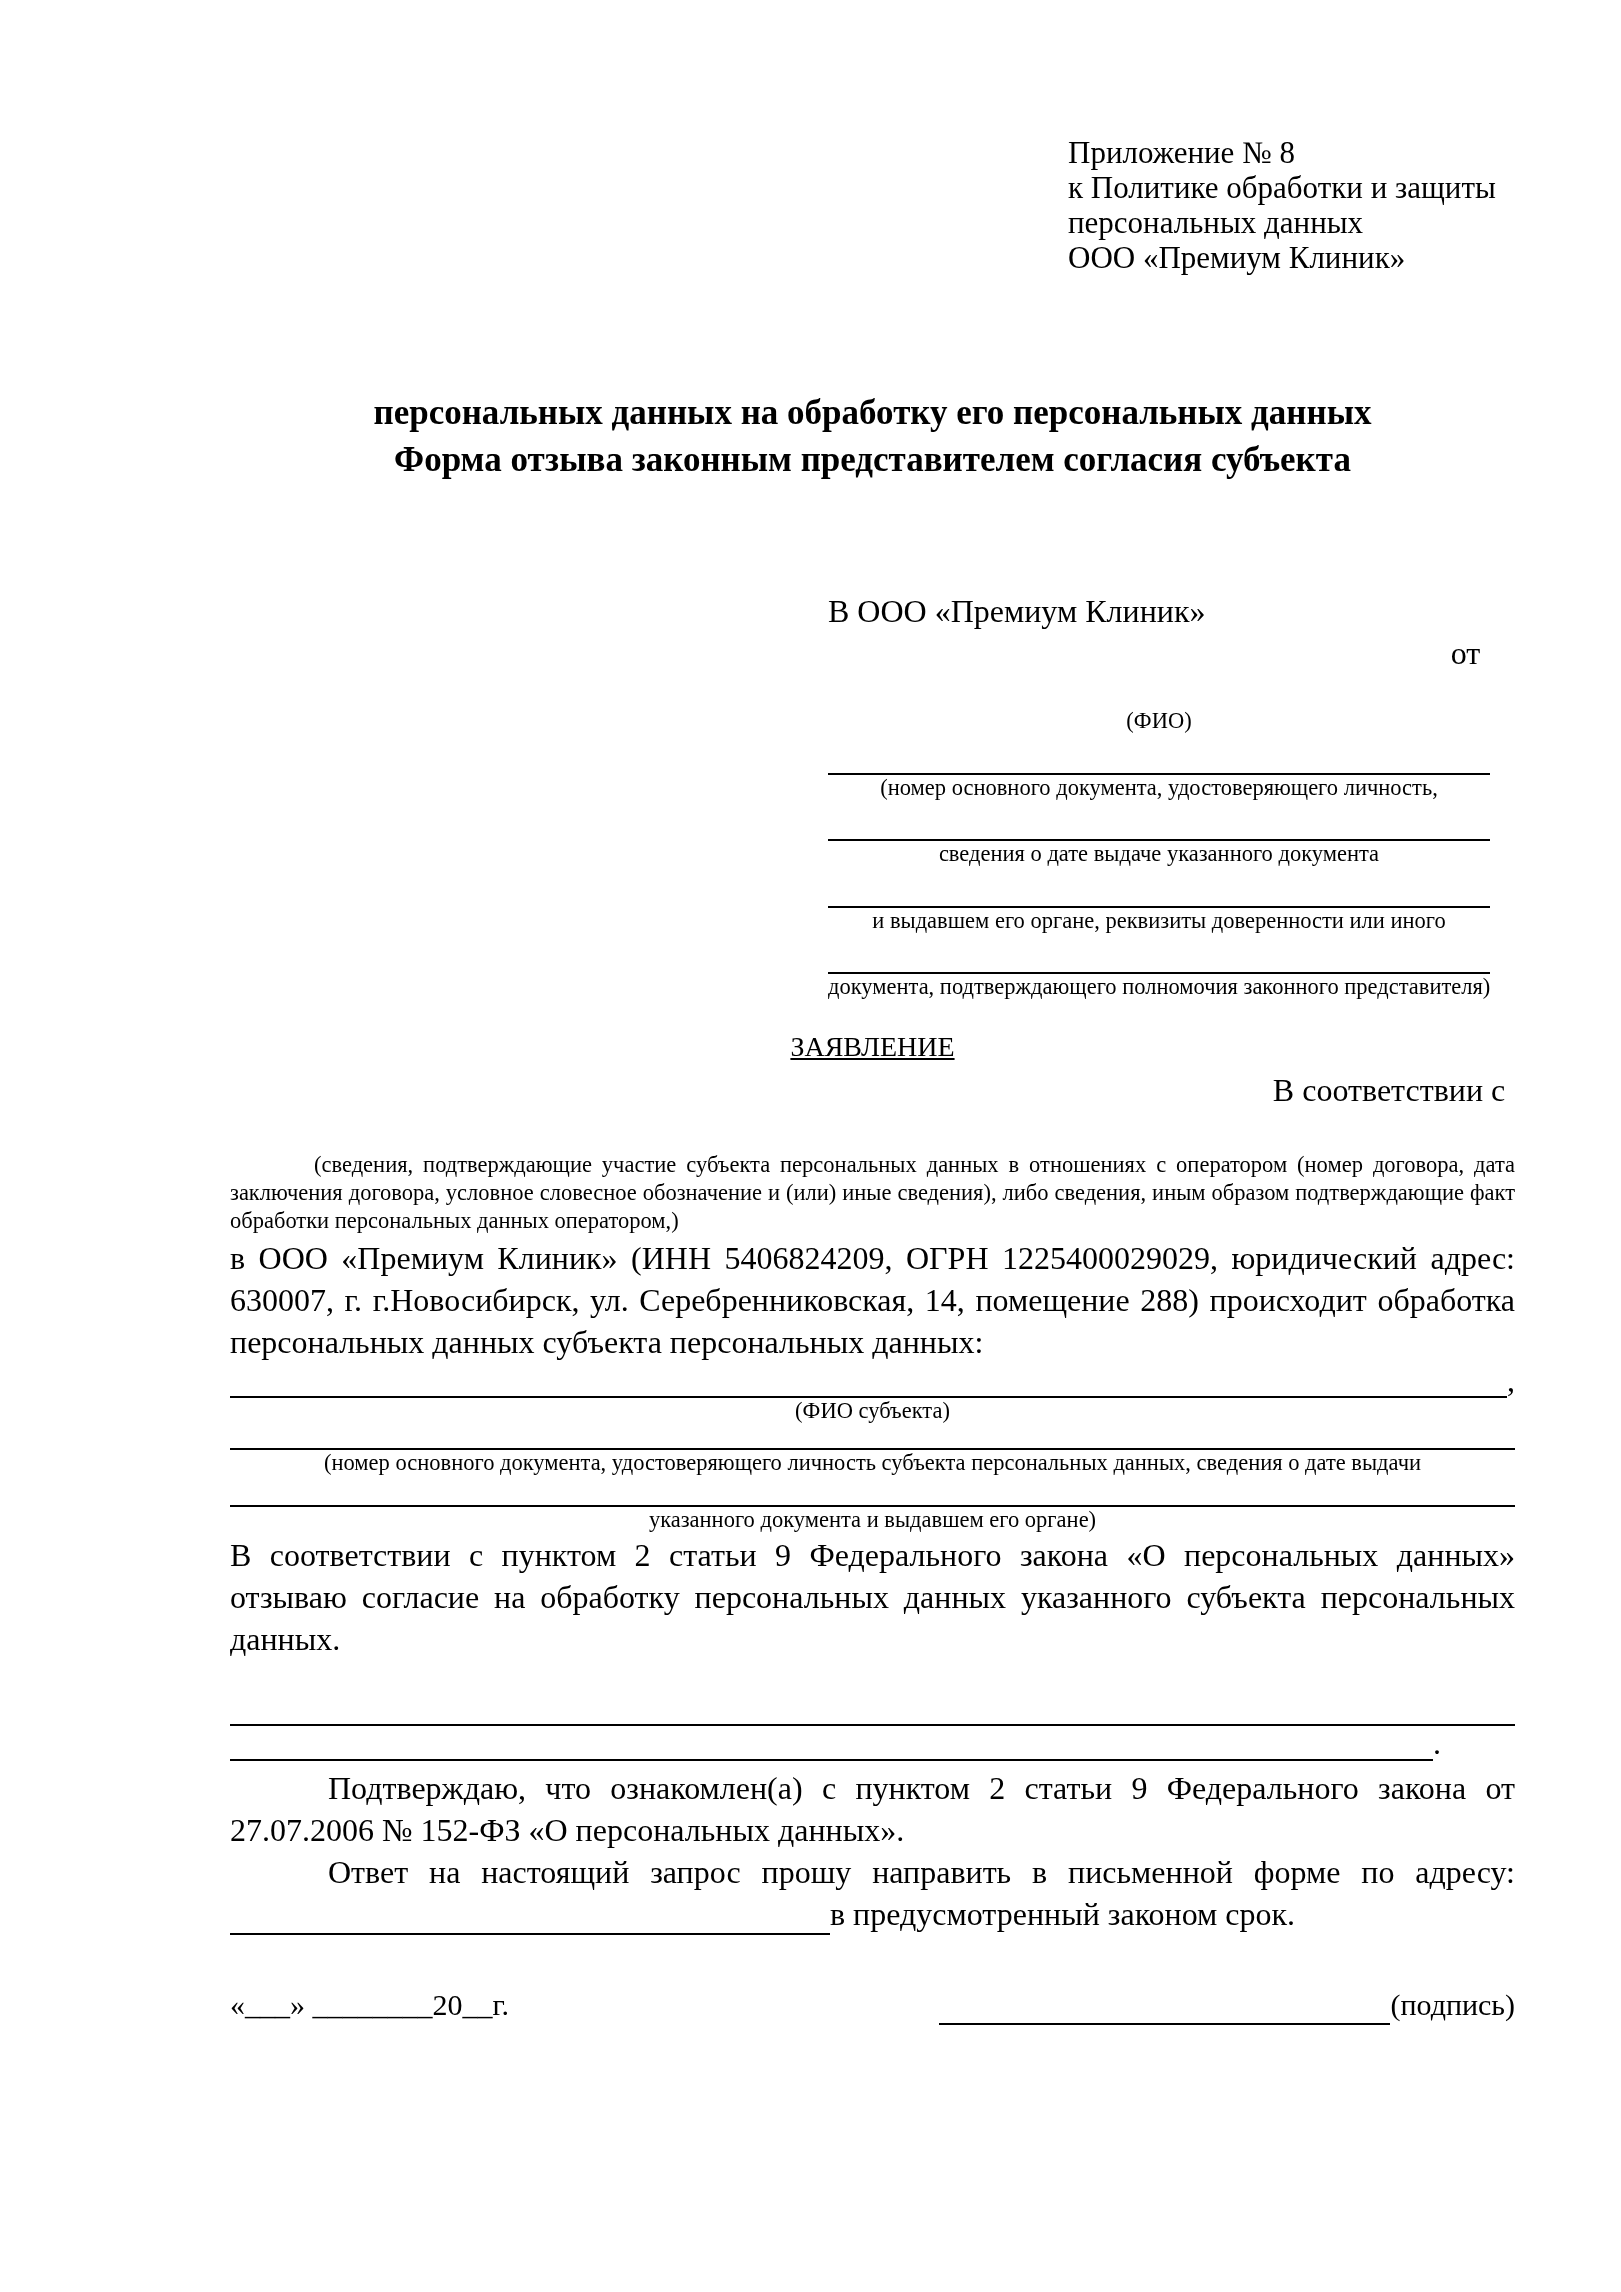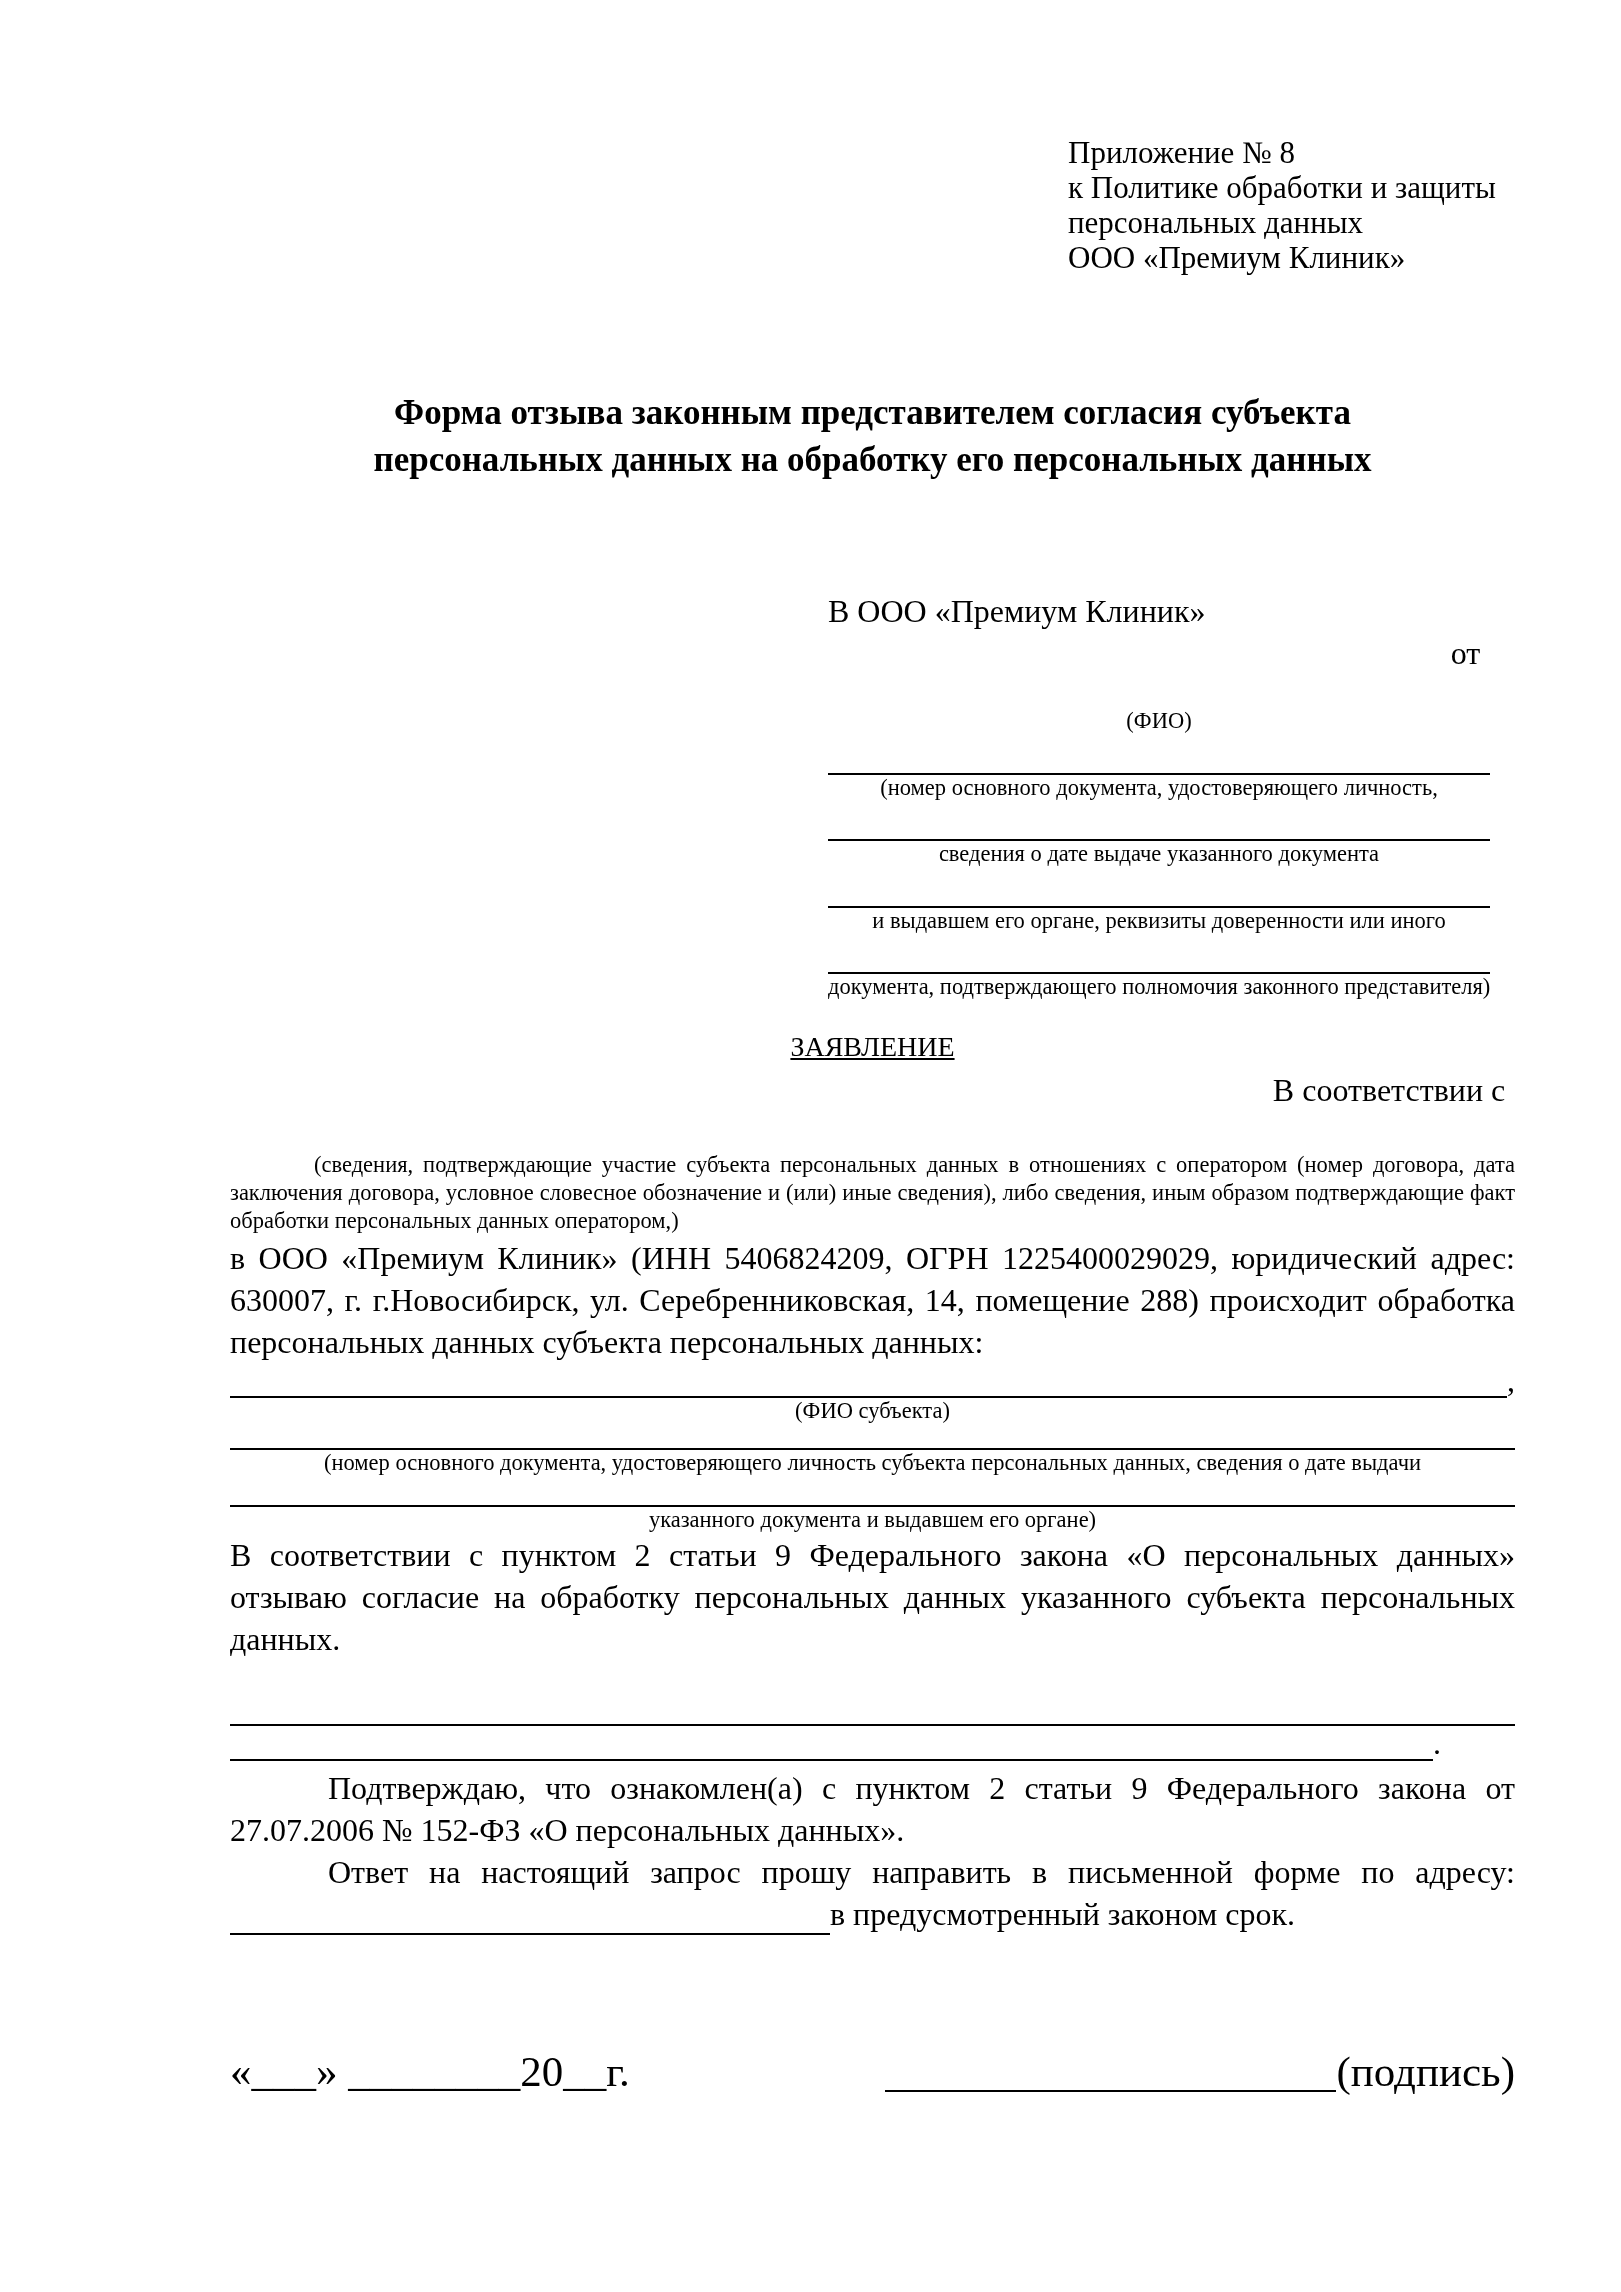--- a/index.html
+++ b/index.html
@@ -47,41 +47,41 @@
   .bl2 { display:flex; align-items:flex-end; font-size:32px; line-height:35px; }
   .bl2 .seg { width:1203px; border-bottom:2.9px solid #000; height:33px; }
 
   .confirm { margin-top:5.9px; text-indent:98px; }
   .reply-line { margin-top:0; font-size:32px; line-height:42px; text-indent:98px;
                 text-align:justify; text-align-last:justify; white-space:nowrap; }
   .reply-row { display:flex; align-items:flex-end; font-size:32px; line-height:42px; }
   .reply-row .seg { width:600px; border-bottom:2.9px solid #000; height:33px; }
 
   
-  .footer { margin-top:116px; display:flex; justify-content:space-between; align-items:flex-end;
-            font-size:43px; line-height:41px; }
+  .footer { margin-top:49px; display:flex; justify-content:space-between; align-items:flex-end;
+            font-size:30px; line-height:41px; }
   .sig { display:flex; align-items:flex-end; }
   .sig-line { width:451px; border-bottom:2.9px solid #000; height:35px; }
   .sig-cap { white-space:nowrap; }
 </style>
 </head>
 <body>
 
 <div class="content">
 
   <div class="annex">
     <div>Приложение № 8</div>
     <div>к Политике обработки и защиты</div>
     <div>персональных данных</div>
     <div>ООО «Премиум Клиник»</div>
   </div>
 
   <div class="doc-title">
+    <div>персональных данных на обработку его персональных данных</div>
     <div>Форма отзыва законным представителем согласия субъекта</div>
-    <div>персональных данных на обработку его персональных данных</div>
   </div>
 
   <div class="addr">
     <div class="addr-to">В ООО «Премиум Клиник»</div>
     <div class="flexrow">
       <span class="lbl">от</span>
       <div class="fill"></div>
     </div>
     <div class="cap">(ФИО)</div>
 

